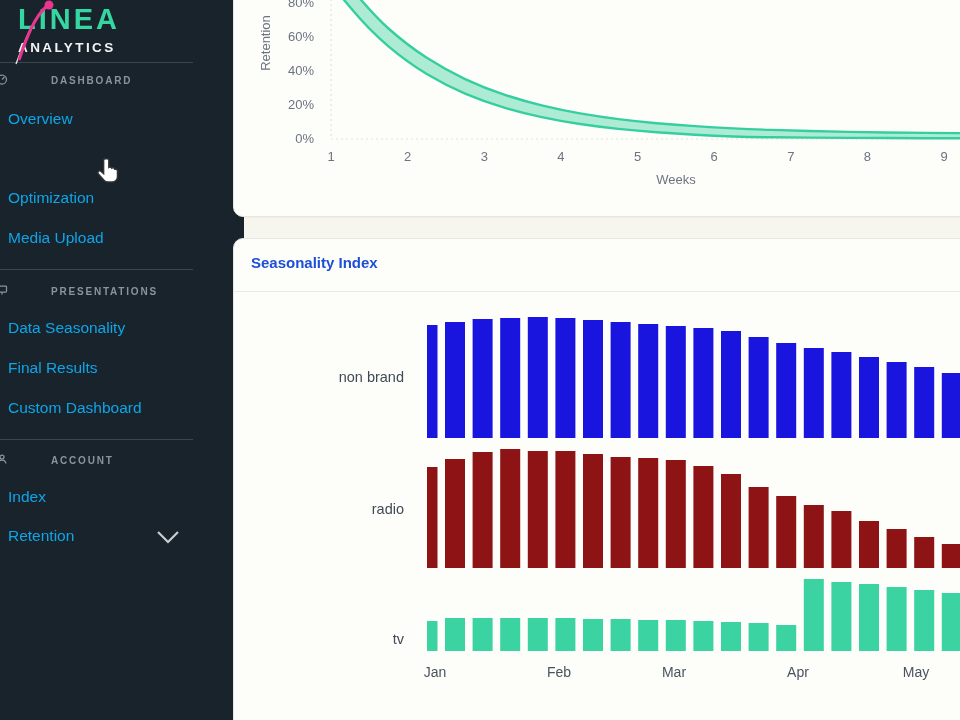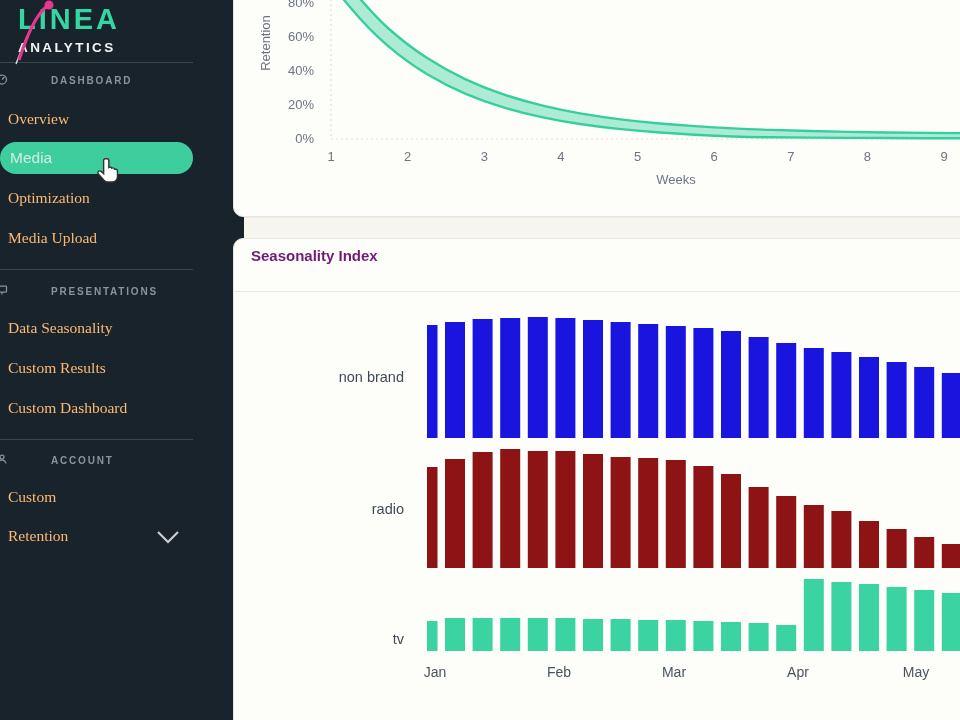--- a/index.html
+++ b/index.html
@@ -10,32 +10,32 @@
   
   #sidebar{position:absolute;left:0;top:0;width:244px;height:720px;background:#19232b;overflow:hidden;}
   .logo-wrap{position:absolute;left:0;top:0;width:218px;height:60px;}
   .logo1{position:absolute;left:18px;top:3px;font-size:29px;font-weight:800;color:#35d6a2;letter-spacing:3px;}
   .logo2{position:absolute;left:18px;top:40px;font-size:13.5px;font-weight:700;color:#f2f5f4;letter-spacing:2.4px;}
   .swoosh{position:absolute;left:10px;top:-2px;}
   .sdiv{position:absolute;left:0;width:193px;height:1px;background:rgba(255,255,255,0.16);}
   .shead{position:absolute;left:0;height:14px;color:#8b949b;font-size:10px;font-weight:700;letter-spacing:1.8px;}
   .shead .sh-label{position:absolute;left:15px;top:1px;margin-left:36px;}
   .shead .sh-icon{position:absolute;left:-4px;top:-1px;}
-  .nav-item{position:absolute;left:8px;font-size:15.5px;color:#fdba74;cursor:pointer;font-family:Liberation Serif, serif;}
+  .nav-item{position:absolute;left:8px;font-size:15.5px;color:#0ea5e9;cursor:pointer;}
   .nav-pill{position:absolute;left:0;top:142px;width:193px;height:32px;background:#3ecd9c;border-radius:16px;cursor:pointer;}
   .nav-pill .pill-label{position:absolute;left:10px;top:0;line-height:32px;font-size:15.5px;color:#d5ece1;}
   .chev{position:absolute;left:155px;top:529px;}
   #cursor{position:absolute;left:94px;top:157px;z-index:9;}
 
   
   .card{position:absolute;background:#fdfdfa;border:1px solid #e7e6df;border-radius:10px;
         box-shadow:0 1px 2px rgba(0,0,0,0.04);}
   #retention-card{left:233px;top:-130px;width:740px;height:345px;}
   #seasonality-card{left:233px;top:238px;width:740px;height:500px;}
-  #seasonality-title{position:absolute;left:17px;top:8px;font-size:15px;font-weight:700;color:#701a75;}
+  #seasonality-title{position:absolute;left:17px;top:15px;font-size:15px;font-weight:700;color:#1d4ed8;}
   .card-divider{position:absolute;left:0;top:52px;width:100%;height:1px;background:#e9e8e1;}
   .chart-svg{position:absolute;left:0;top:0;}
 </style>
 </head>
 <body>
 
 <div id="screen">
 
   <div id="sidebar">
 
@@ -54,55 +54,52 @@
     <div class="shead" style="top:74px">
       <svg class="sh-icon" width="12" height="12" viewBox="0 0 24 24">
         <circle cx="12" cy="13" r="9" fill="none" stroke="#8b949b" stroke-width="2.5"></circle>
         <line x1="12" y1="13" x2="17" y2="8" stroke="#8b949b" stroke-width="2.5"></line>
       </svg>
       <span class="sh-label">DASHBOARD</span>
     </div>
 
     <div class="nav-item" style="top:110px">Overview</div>
 
-    <div class="nav-pill">
-      <span class="pill-label">Media</span>
-    </div>
 
     <div class="nav-item" style="top:189px">Optimization</div>
 
     <div class="nav-item" style="top:229px">Media Upload</div>
 
     <div class="sdiv" style="top:269px"></div>
 
     <div class="shead" style="top:285px">
       <svg class="sh-icon" width="12" height="12" viewBox="0 0 24 24">
         <rect x="3" y="4" width="18" height="12" rx="1.5" fill="none" stroke="#8b949b" stroke-width="2.5"></rect>
         <line x1="12" y1="16" x2="12" y2="21" stroke="#8b949b" stroke-width="2.5"></line>
       </svg>
       <span class="sh-label">PRESENTATIONS</span>
     </div>
 
     <div class="nav-item" style="top:319px">Data Seasonality</div>
 
-    <div class="nav-item" style="top:359px">Custom Results</div>
+    <div class="nav-item" style="top:359px">Final Results</div>
 
     <div class="nav-item" style="top:399px">Custom Dashboard</div>
 
     <div class="sdiv" style="top:439px"></div>
 
     <div class="shead" style="top:454px">
       <svg class="sh-icon" width="12" height="12" viewBox="0 0 24 24">
         <circle cx="12" cy="8" r="4" fill="none" stroke="#8b949b" stroke-width="2.5"></circle>
         <path d="M4 21c1-5 5-7 8-7s7 2 8 7" fill="none" stroke="#8b949b" stroke-width="2.5"></path>
       </svg>
       <span class="sh-label">ACCOUNT</span>
     </div>
 
-    <div class="nav-item" style="top:488px">Custom</div>
+    <div class="nav-item" style="top:488px">Index</div>
 
     <div class="nav-item" style="top:527px">Retention</div>
 
     <svg class="chev" width="26" height="16" viewBox="0 0 26 16">
       <polyline points="3,3 13,13 23,3" fill="none" stroke="#c7cdd2" stroke-width="2.2"></polyline>
     </svg>
 
     <svg id="cursor" width="27" height="31" viewBox="0 0 24 28">
       <path d="M10 1.5c-.9 0-1.5.7-1.5 1.5v12l-2.3-2c-.8-.7-2-.6-2.6.2-.5.7-.4 1.6.2 2.2l5 5.6c.9 1 2.2 1.6 3.6 1.6h3.9c2.6 0 4.7-2.1 4.7-4.7v-5.4c0-.9-.7-1.5-1.5-1.5l-.9.1c-.2-.8-.9-1.3-1.7-1.3-.4 0-.7.1-1 .3-.3-.7-1-1.1-1.7-1.1-.4 0-.7.1-1 .3V3c0-.8-.7-1.5-1.5-1.5z" fill="#ffffff" stroke="#333333" stroke-width="1.3"></path>
     </svg>

